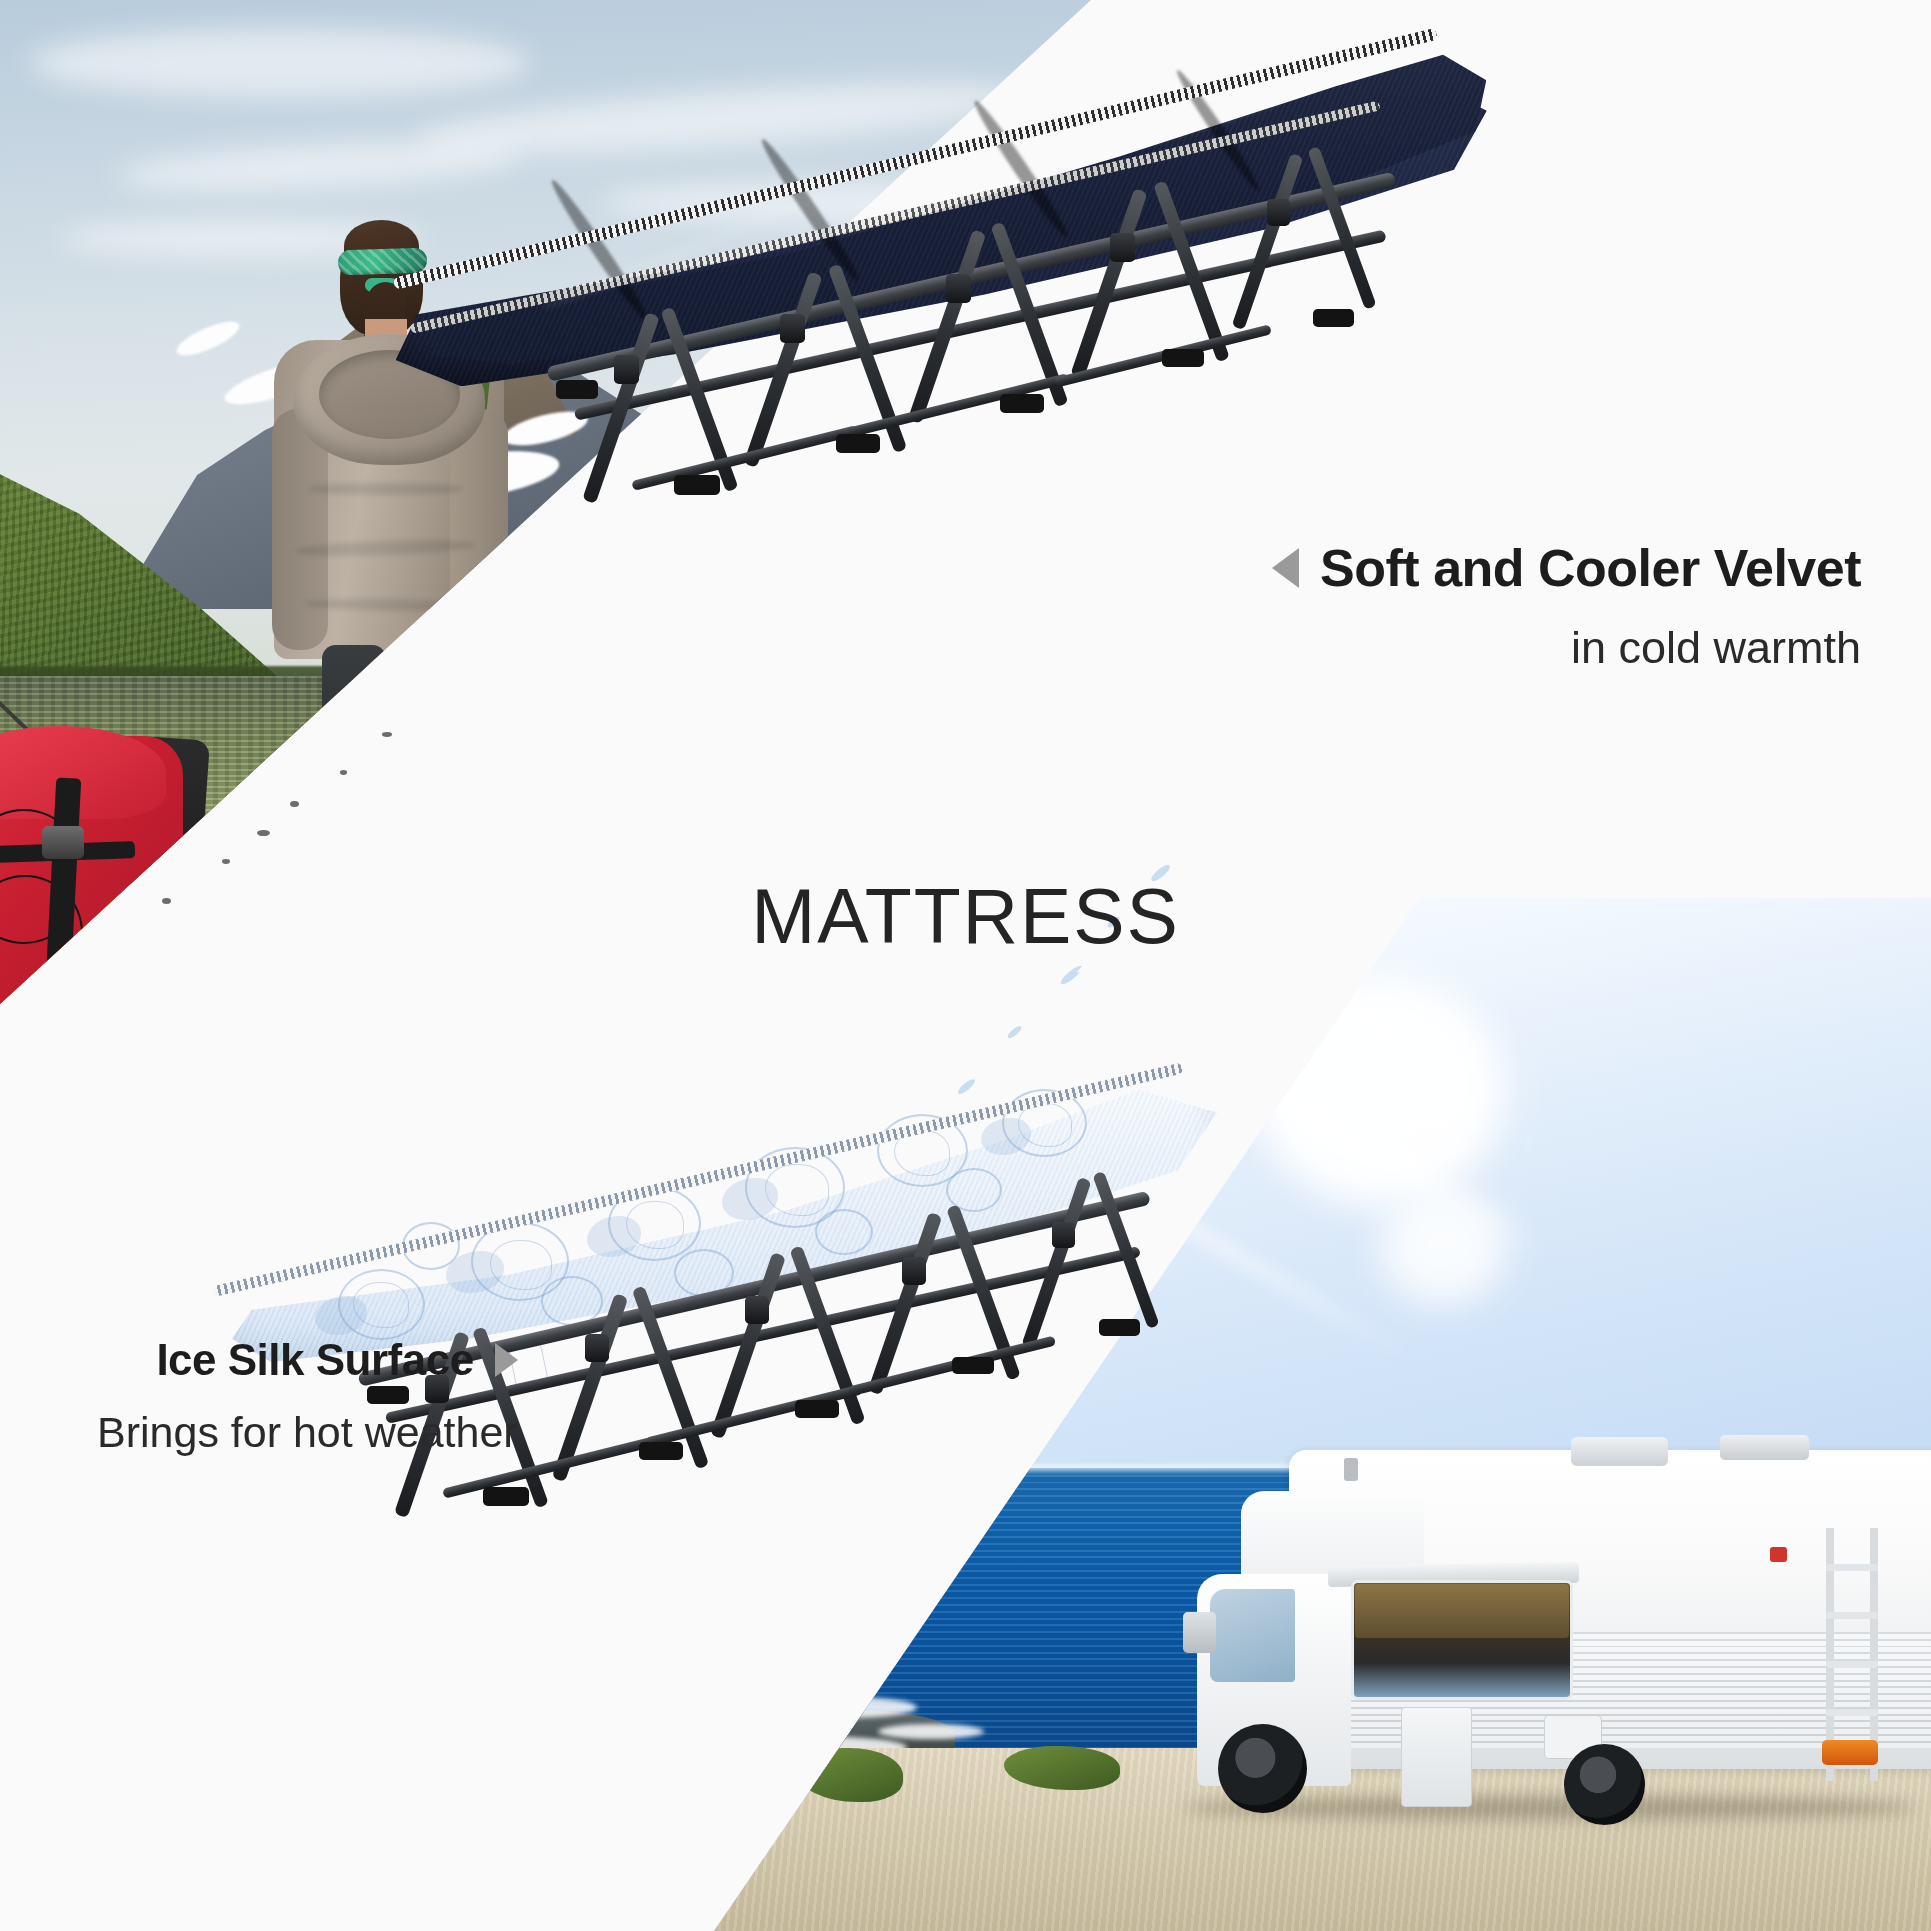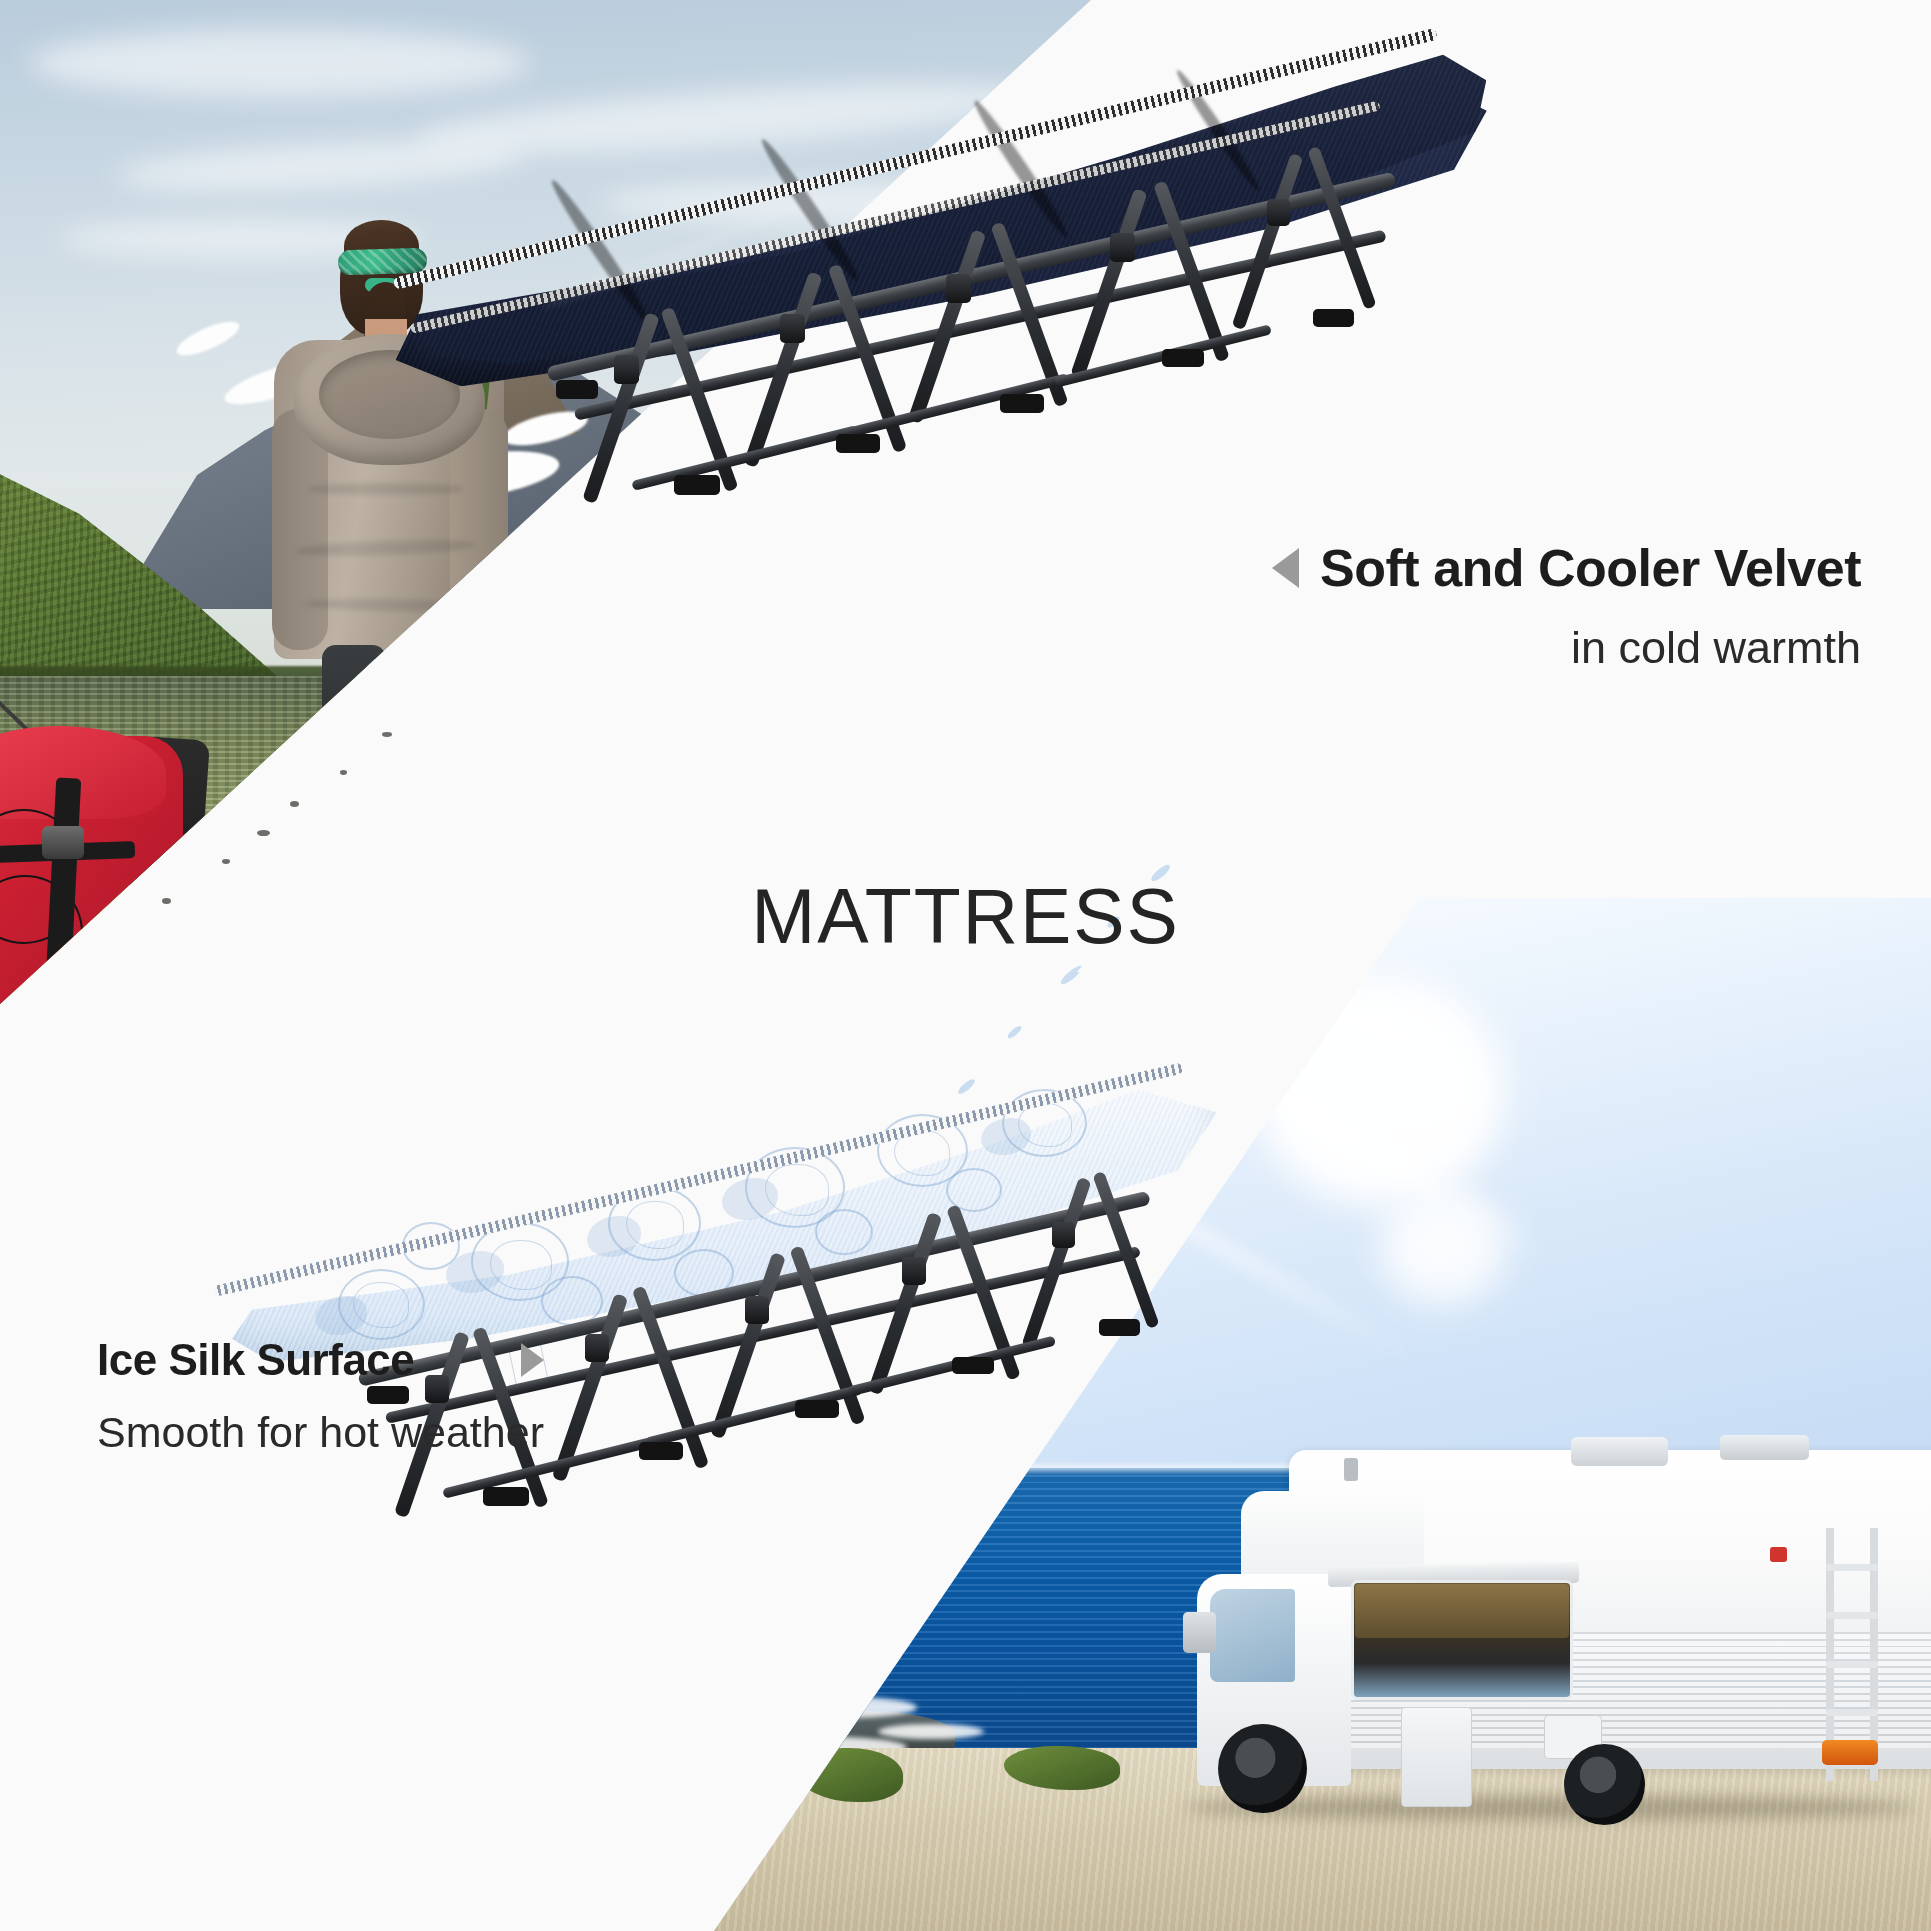--- a/index.html
+++ b/index.html
@@ -397,21 +397,21 @@
     font-size:52px; font-weight:bold; color:#1d1d1d; letter-spacing:-0.5px;
     line-height:1.05; white-space:nowrap;
   }
   .sub-text{
     font-size:45px; color:#2a2a2a; line-height:1.22; margin-top:25px;
     font-weight:400;
   }
   .txt-silk{
     position:absolute; left:97px; top:1337px; text-align:left; z-index:40;
   }
-  .txt-silk .hd-row{ display:flex; align-items:center; justify-content:space-between; gap:21px; }
+  .txt-silk .hd-row{ display:flex; align-items:center; justify-content:flex-end; gap:21px; }
   .txt-silk .hd-text{ font-size:44px; }
   .txt-silk .sub-text{ font-size:43px; margin-top:23px; }
   .txt-silk .tri-right{ border-top-width:17.4px;border-bottom-width:17.4px;border-left-width:23px; }
 
   .title-block{
     position:absolute; left:0; right:0; top:845px; text-align:center; z-index:45;
   }
   .t-main{
     font-size:104px; font-weight:bold; color:#242424; letter-spacing:1px; line-height:1;
   }
@@ -714,18 +714,18 @@
   <div class="title-block">
     <div class="t-sub">MATTRESS</div>
   </div>
 
   <div class="txt-silk">
     <div class="hd-row">
       <span class="hd-text">Ice Silk Surface</span>
       <span class="tri-right"></span>
     </div>
     <div class="sub-text">
-      <div>Smooth for hot weather</div>
+      <div>Brings for hot weather</div>
     </div>
   </div>
 
 </div>
 
 
 </body></html>

